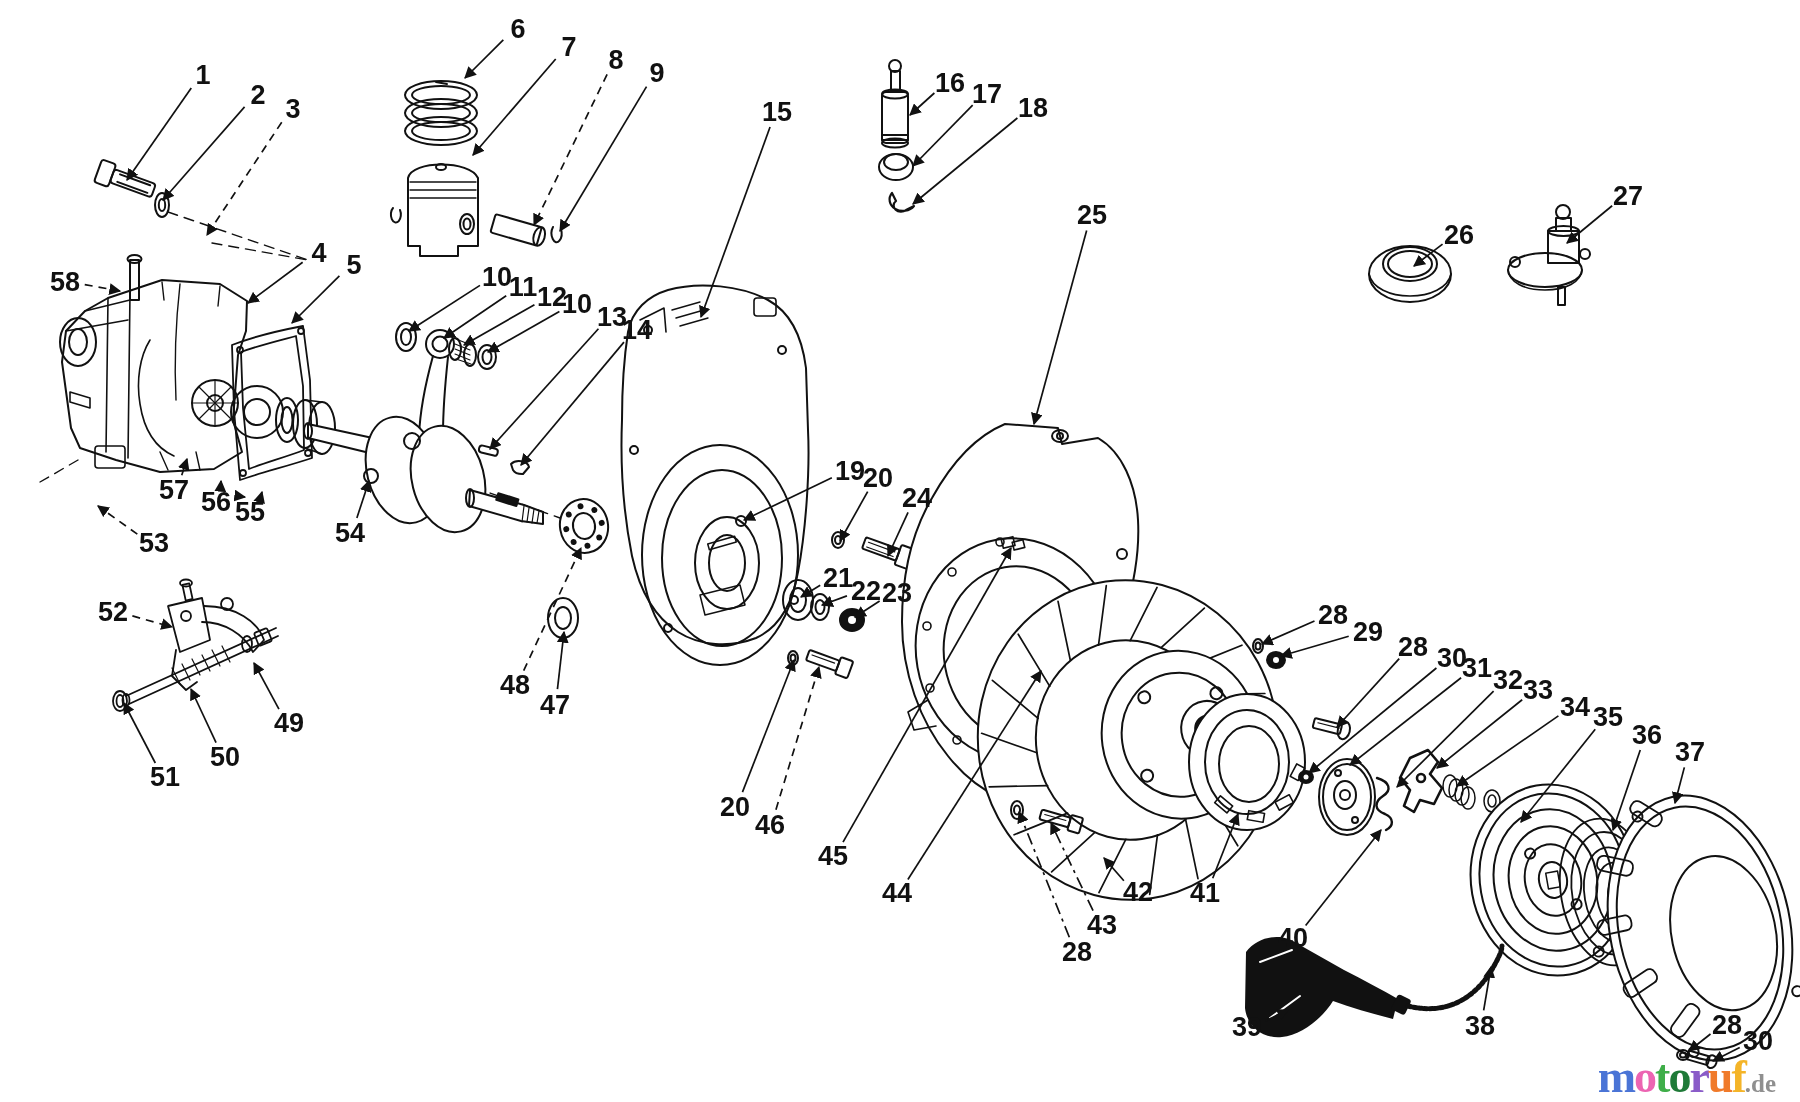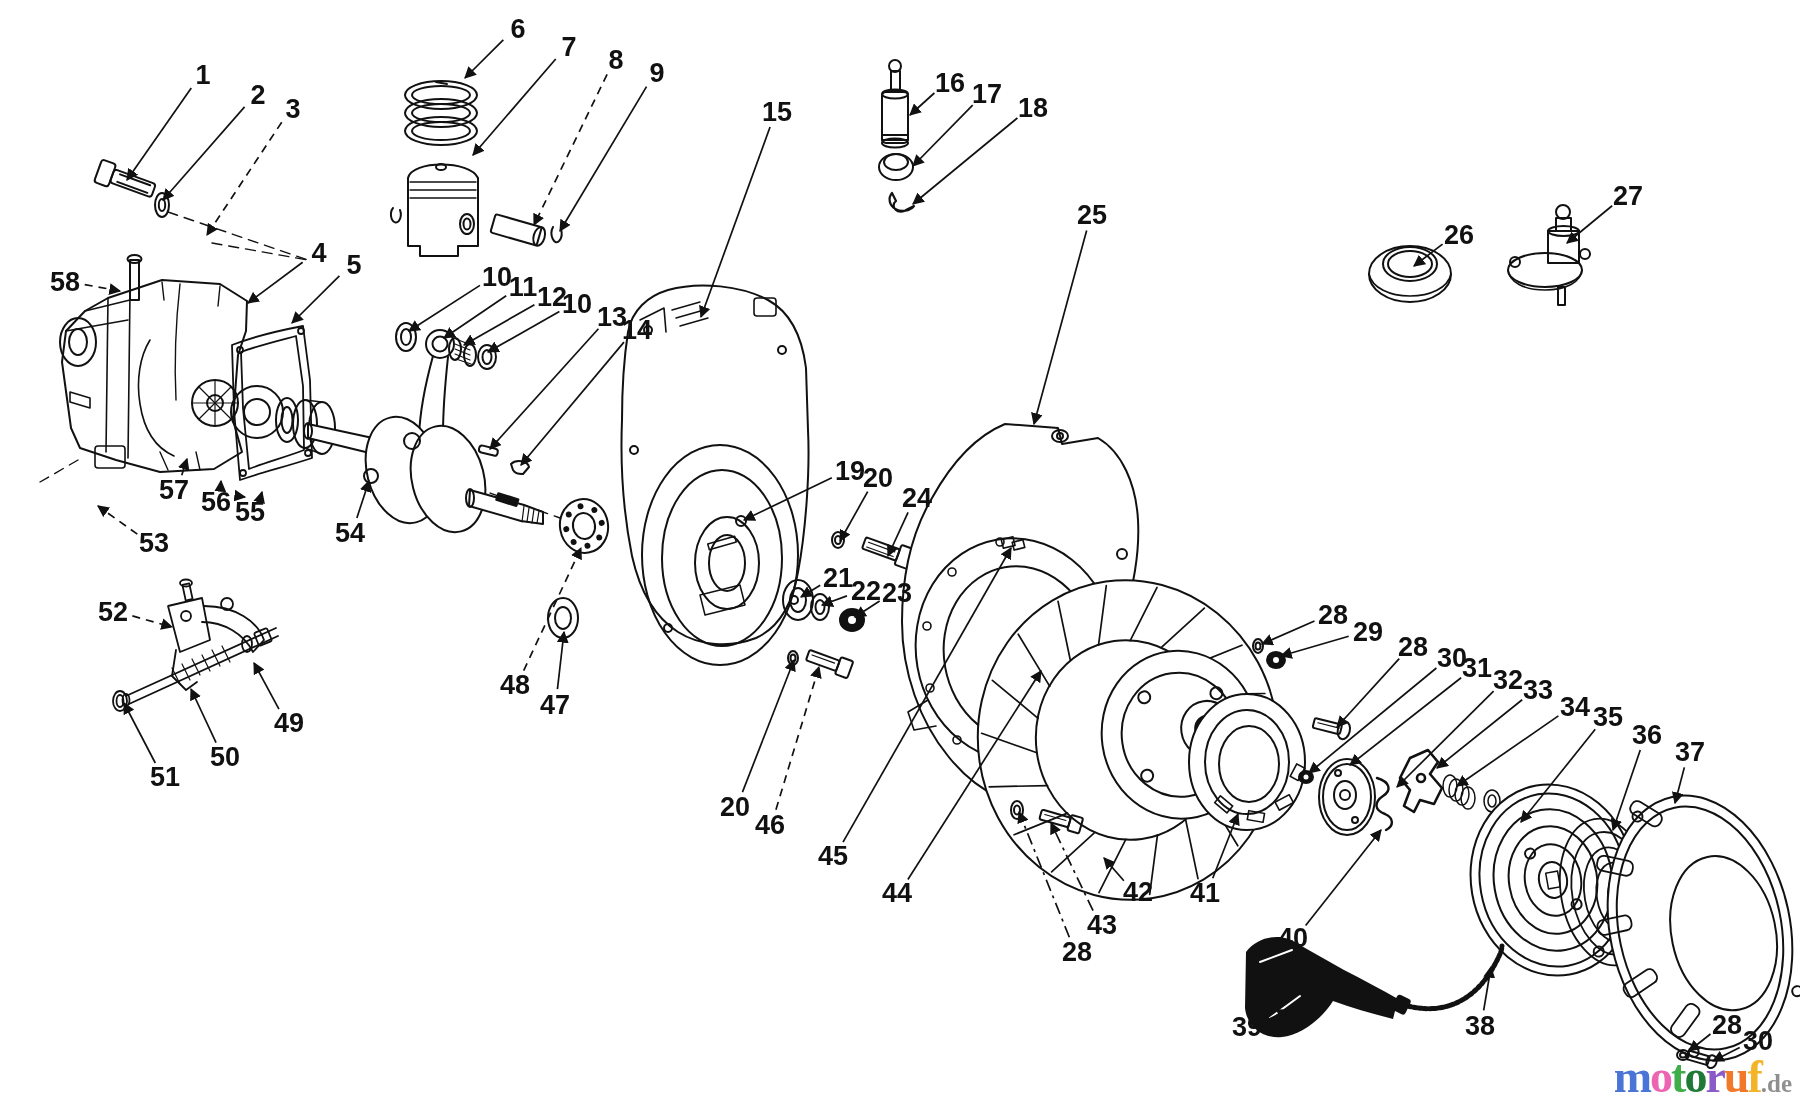--- a/index.html
+++ b/index.html
@@ -3,21 +3,21 @@
 <meta charset="utf-8">
 <style>
   html,body{margin:0;padding:0;background:#fff;}
   .stage{position:relative;width:1800px;height:1102px;background:#fff;overflow:hidden;
          font-family:"Liberation Sans",sans-serif;}
   svg{position:absolute;left:0;top:0;}
   .lbl{font-family:"Liberation Sans",sans-serif;font-weight:bold;font-size:27px;fill:#111;}
   .leader{stroke:#111;stroke-width:1.7;fill:none;}
   .leader.dashed{stroke-dasharray:8 6;}
   .leader.dashdot{stroke-dasharray:12 5 3 5;}
-  .watermark{position:absolute;right:8px;bottom:2px;
+  .watermark{position:absolute;right:24px;bottom:2px;
      font-family:"Liberation Serif",serif;font-weight:bold;font-size:46px;
      letter-spacing:-2px;line-height:1;user-select:none;}
   .watermark .suf{font-size:25px;letter-spacing:0;}
 </style>
 </head>
 <body>
 
 <div class="stage">
 <svg id="art" width="1800" height="1102" viewBox="0 0 1800 1102">
   <defs>

